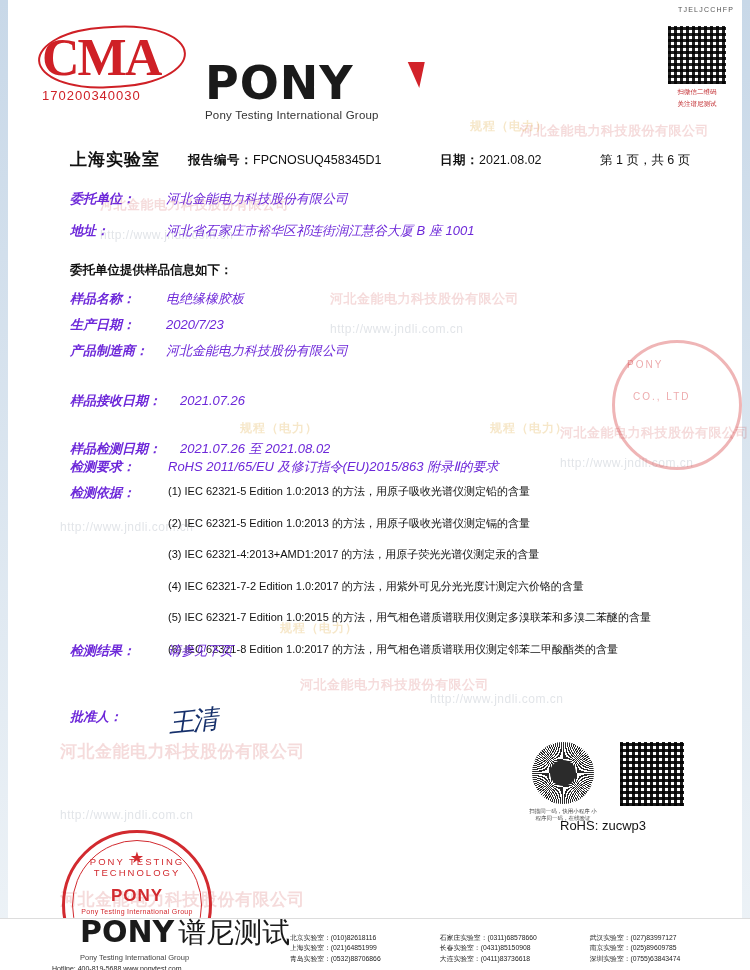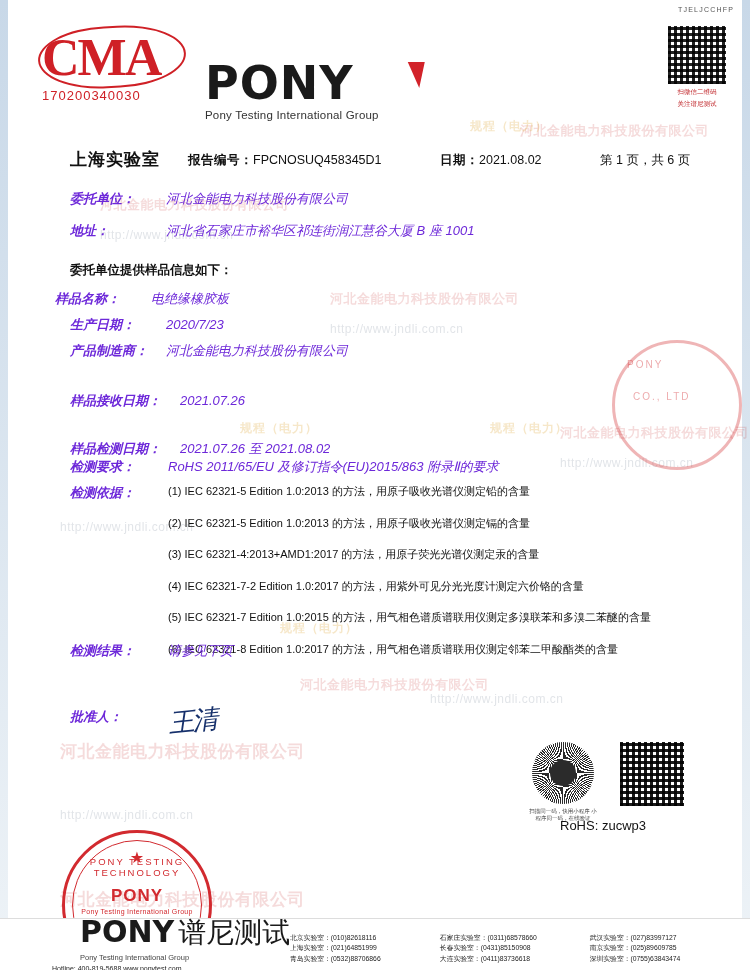--- a/index.html
+++ b/index.html
@@ -469,21 +469,21 @@
 
   <div class="kv" style="left:70px;top:190px;">
     <span class="k" style="width:96px;">委托单位：</span><span class="v">河北金能电力科技股份有限公司</span>
   </div>
   <div class="kv" style="left:70px;top:222px;">
     <span class="k" style="width:96px;">地址：</span><span class="v">河北省石家庄市裕华区祁连街润江慧谷大厦 B 座 1001</span>
   </div>
 
   <div class="block-note">委托单位提供样品信息如下：</div>
 
-  <div class="kv" style="left:55px;top:290px;">
+  <div class="kv" style="left:70px;top:290px;">
     <span class="k" style="width:96px;">样品名称：</span><span class="v">电绝缘橡胶板</span>
   </div>
   <div class="kv" style="left:70px;top:316px;">
     <span class="k" style="width:96px;">生产日期：</span><span class="v">2020/7/23</span>
   </div>
   <div class="kv" style="left:70px;top:342px;">
     <span class="k" style="width:96px;">产品制造商：</span><span class="v">河北金能电力科技股份有限公司</span>
   </div>
   <div class="kv" style="left:70px;top:392px;">
     <span class="k" style="width:110px;">样品接收日期：</span><span class="v">2021.07.26</span>

